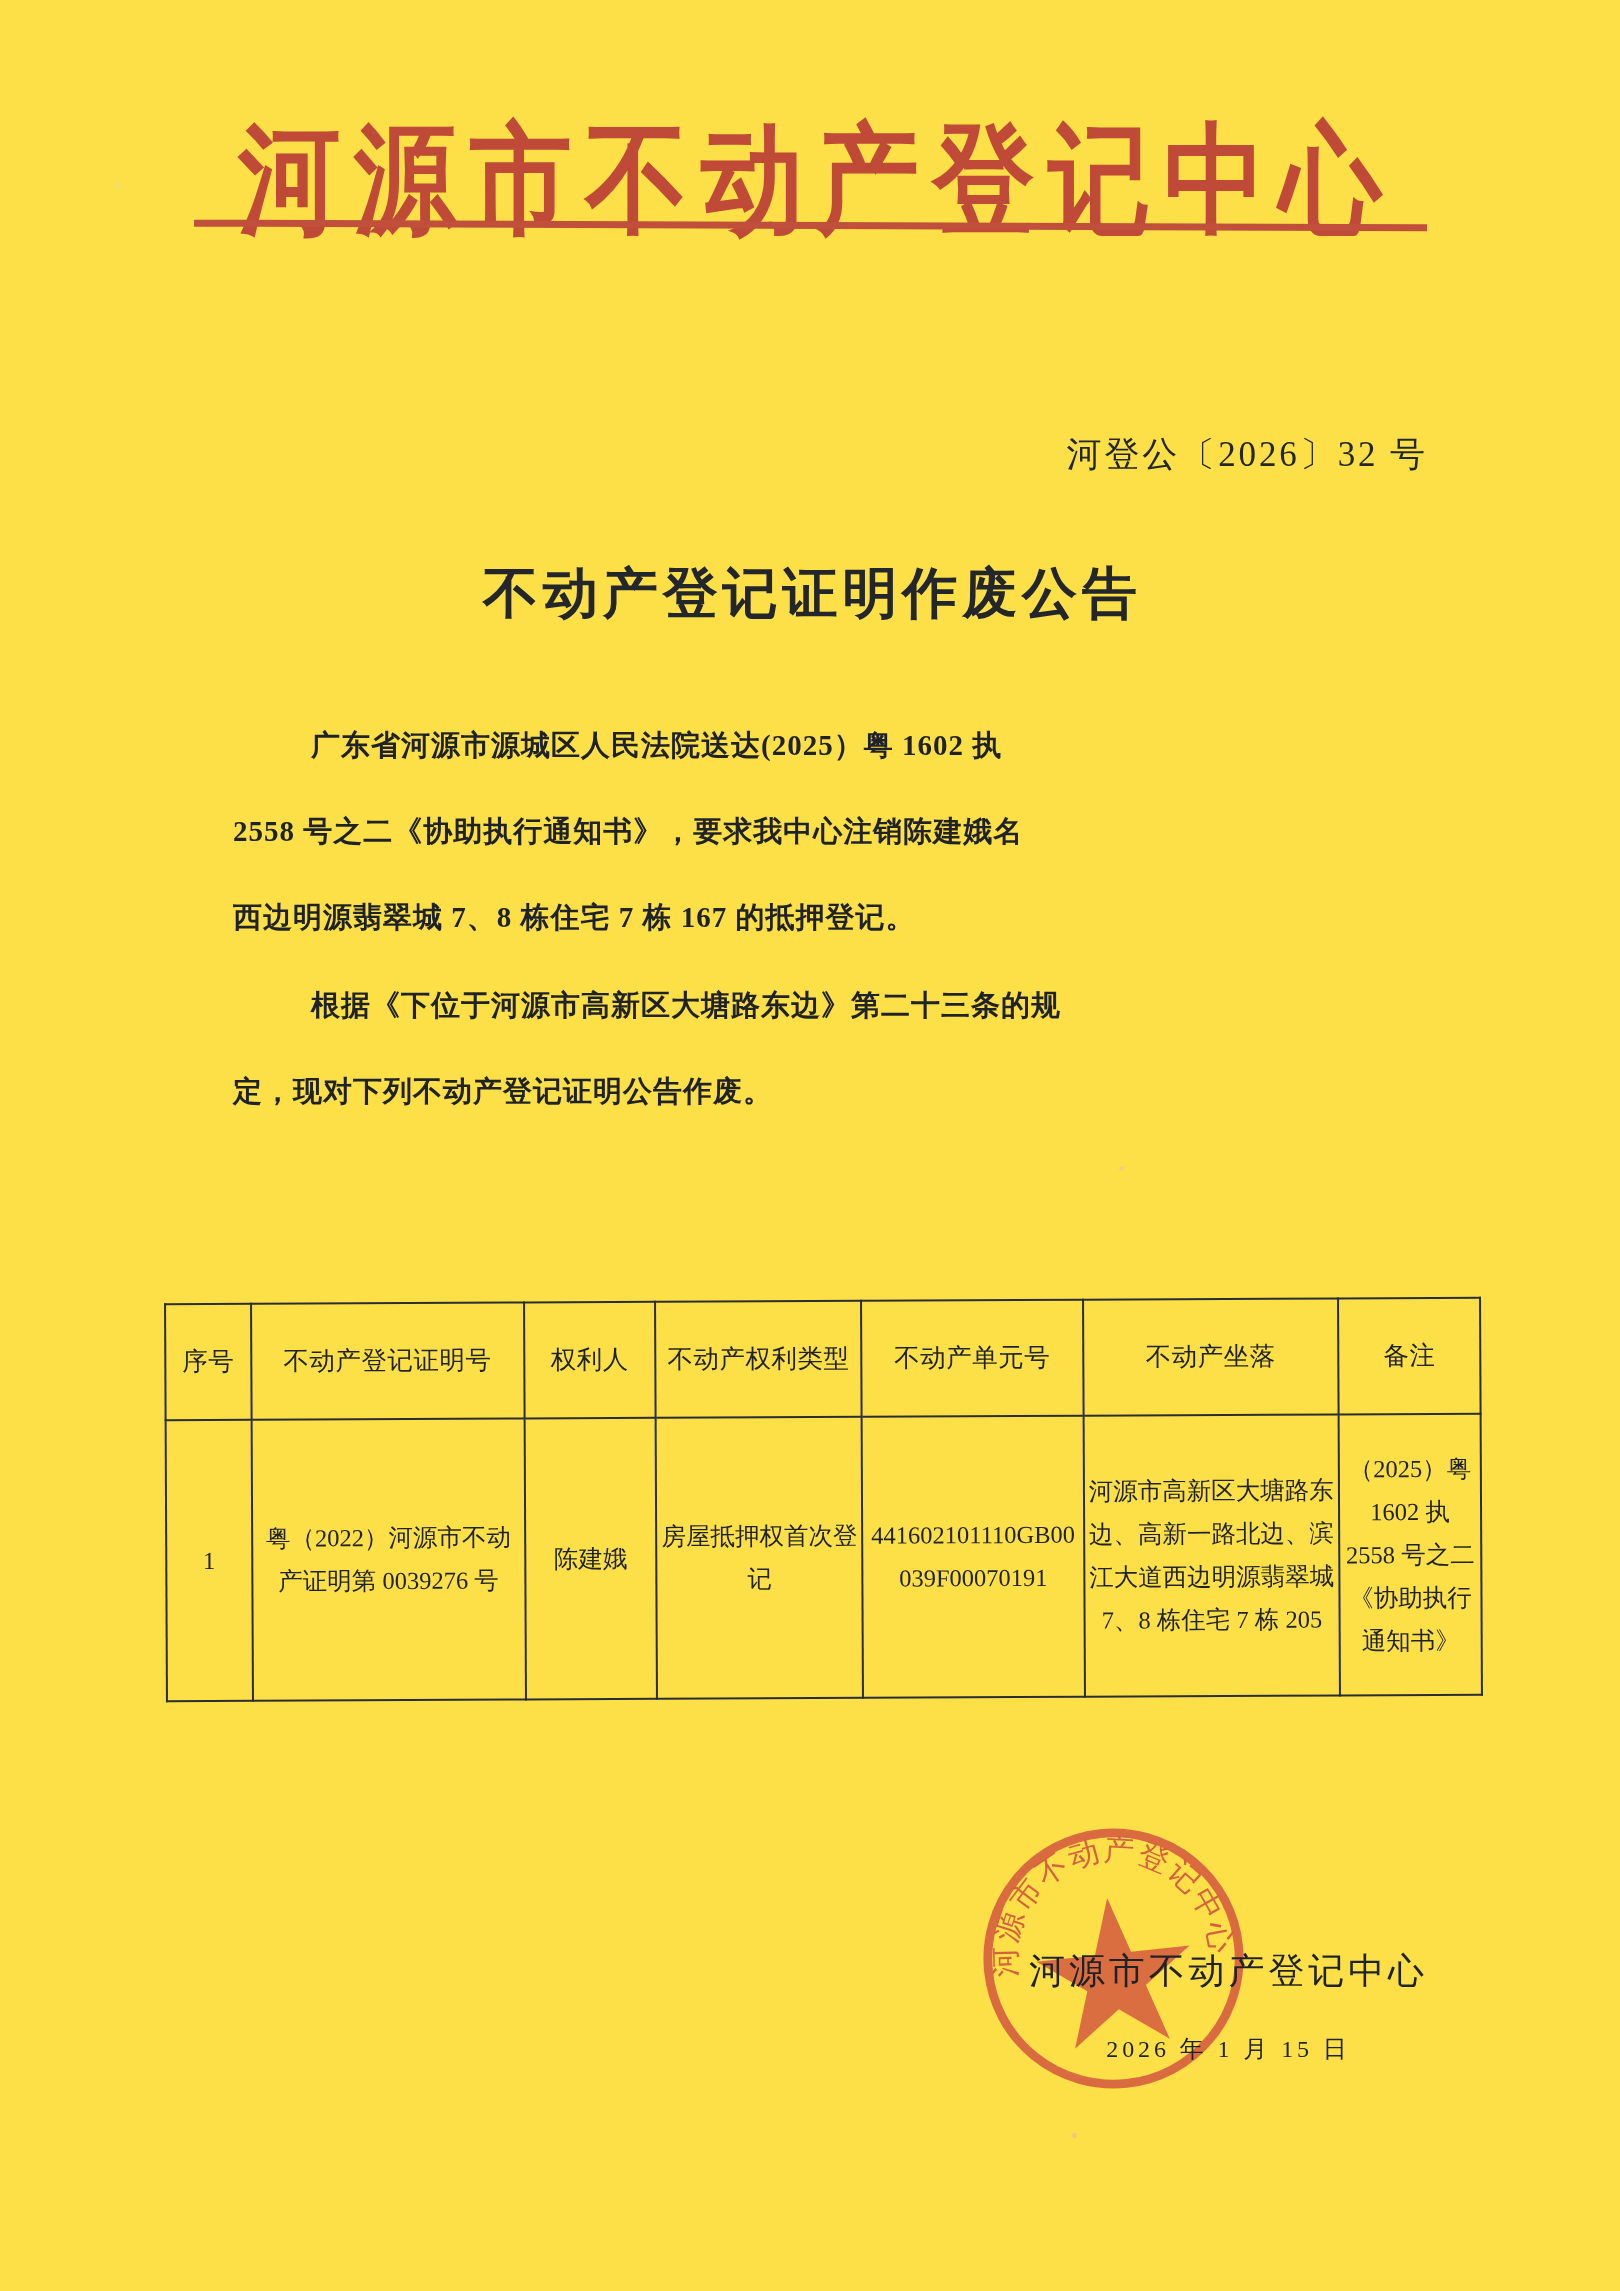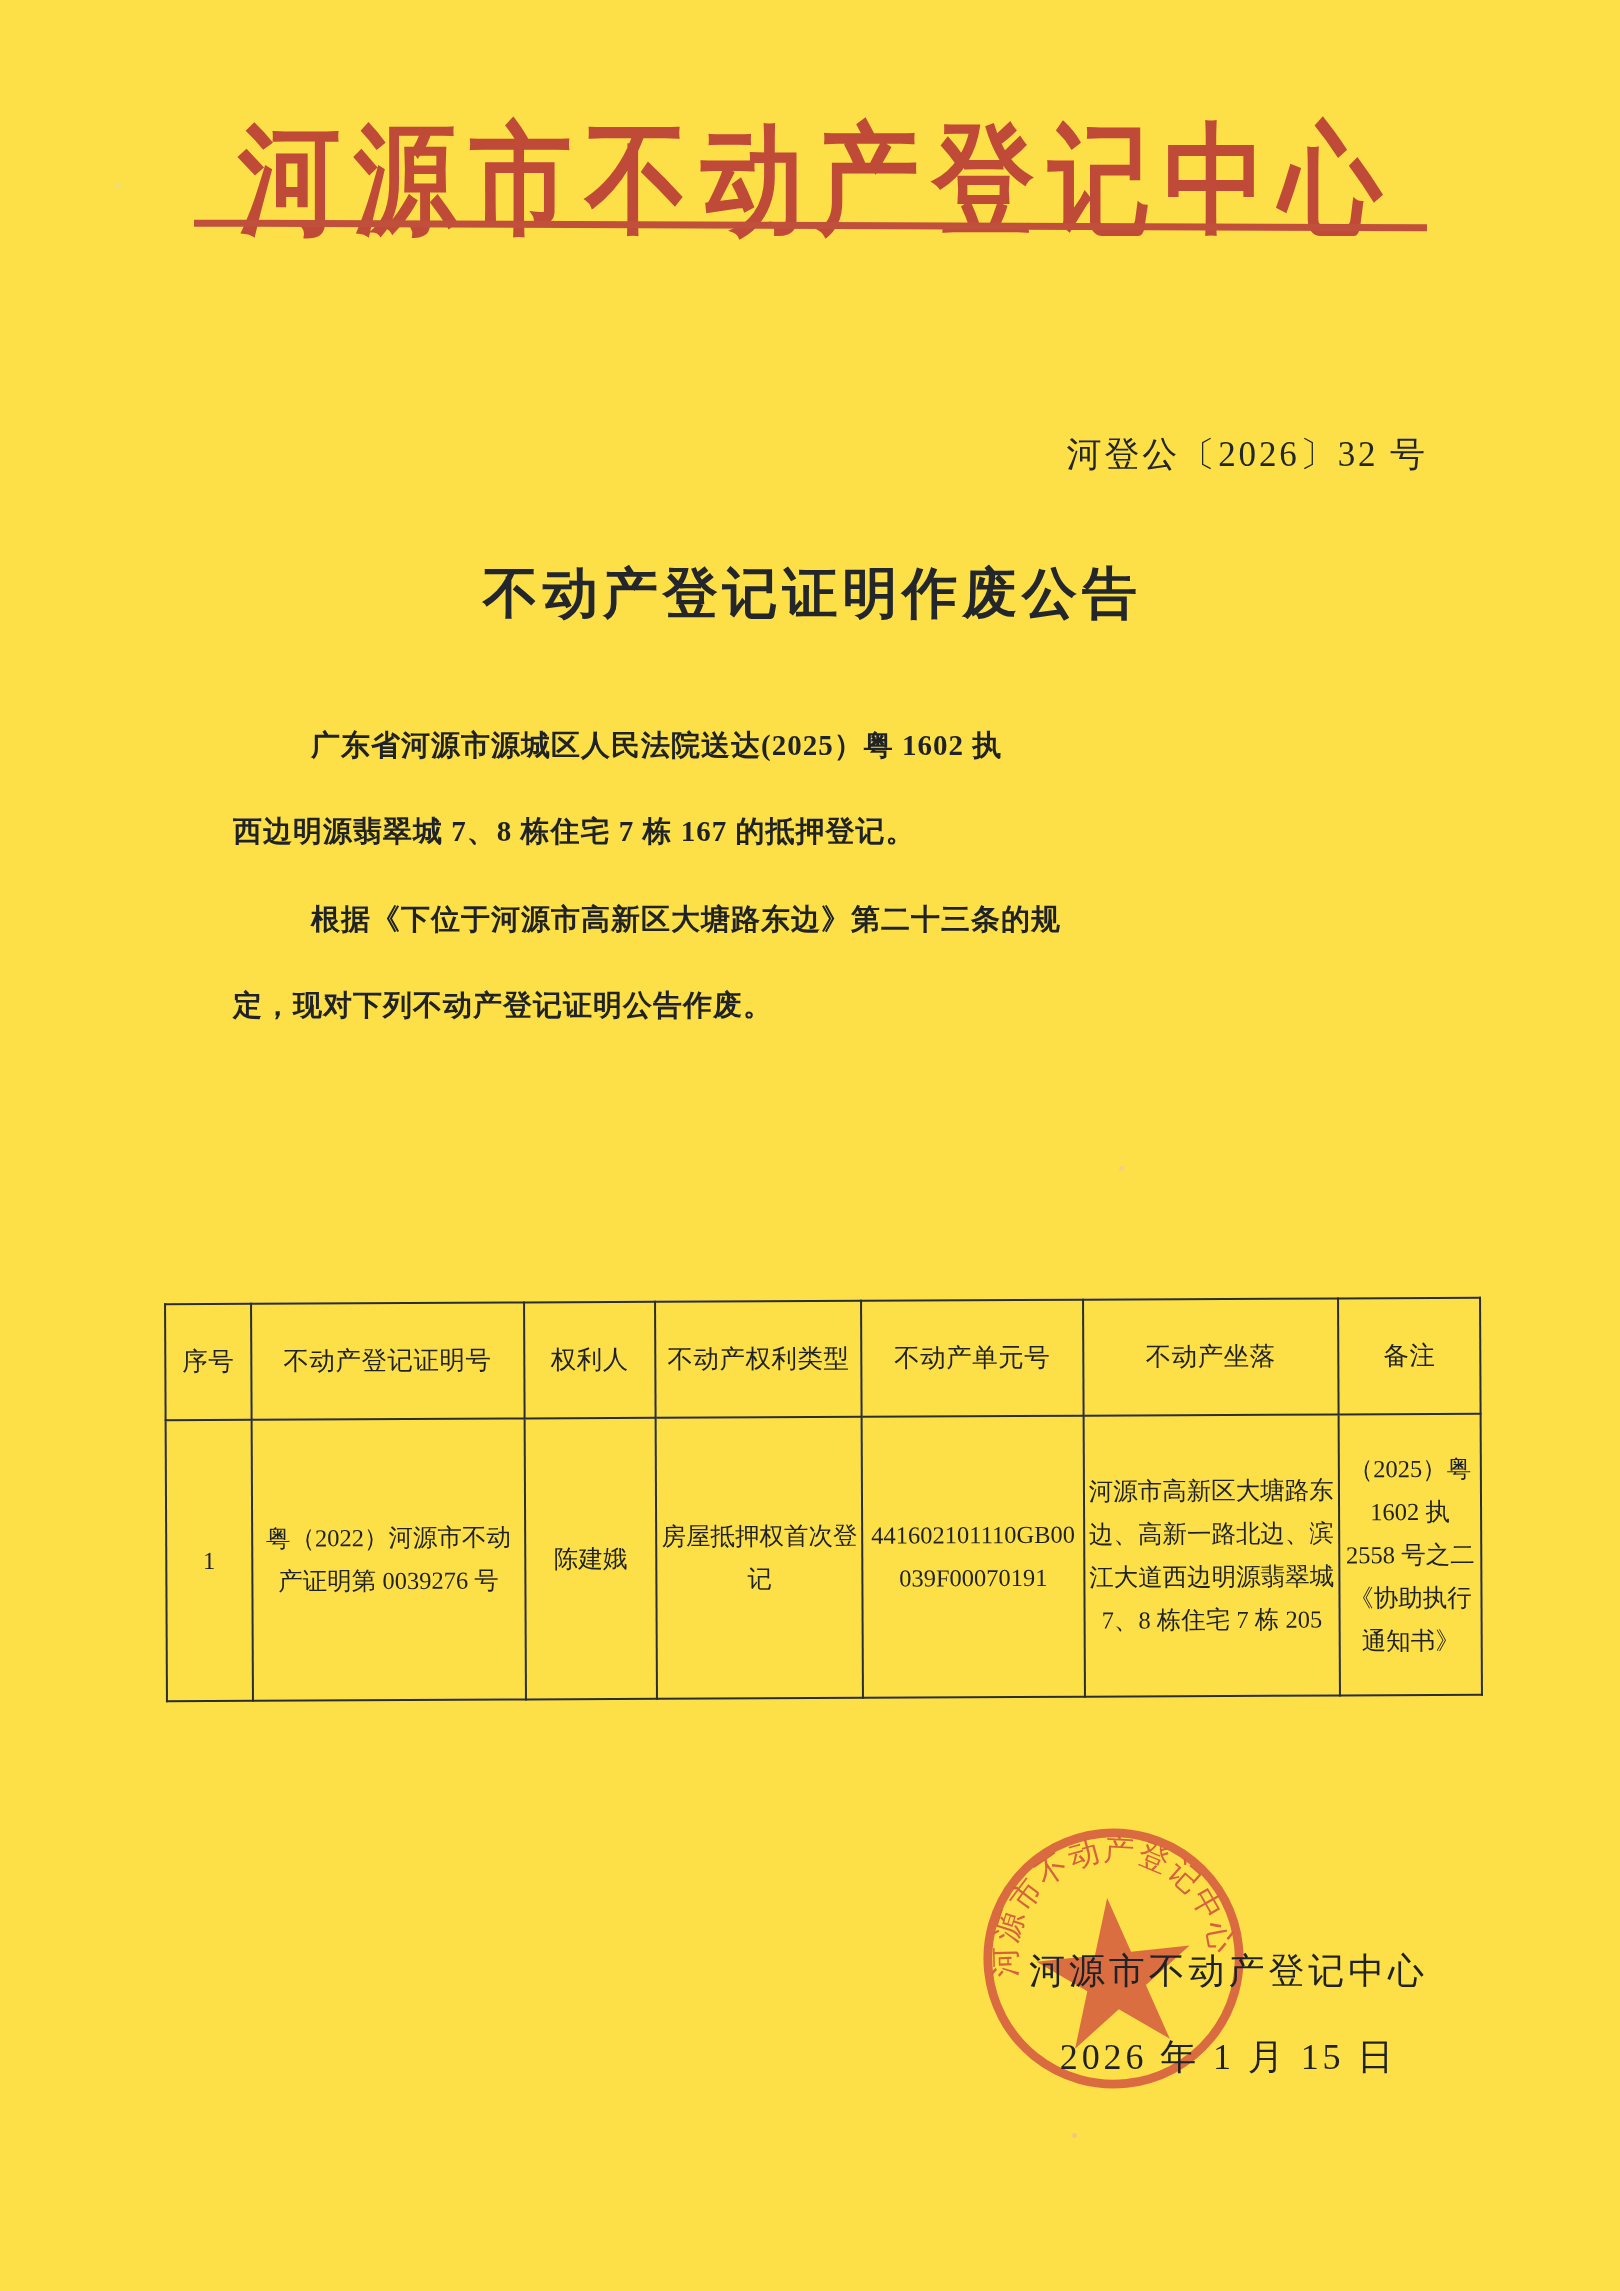--- a/index.html
+++ b/index.html
@@ -164,21 +164,21 @@
     z-index: 3;
   }
   .sig-org {
     font-size: 36px;
     letter-spacing: 3.9px;
     color: #1f2227;
     white-space: nowrap;
   }
   .sig-date {
     margin-top: 37px;
-    font-size: 36px;
+    font-size: 24px;
     letter-spacing: 3.9px;
     color: #1f2227;
     white-space: nowrap;
   }
 
   
   .seal {
     position: absolute;
     left: 980px;
     top: 1825px;
@@ -216,20 +216,21 @@
   </div>
   <div class="letterhead-rule"></div>
 
   <div class="doc-number">河登公〔2026〕32 号</div>
 
   <div class="doc-title">不动产登记证明作废公告</div>
 
   <div class="body-text">
     <p class="para">
       <span class="ln indent">广东省河源市源城区人民法院送达(2025）粤 1602 执</span>
+      <span class="ln">2558 号之二《协助执行通知书》，要求我中心注销陈建娥名</span>
       <span class="ln">西边明源翡翠城 7、8 栋住宅 7 栋 167 的抵押登记。</span>
     </p>
     <p class="para">
       <span class="ln indent">根据《下位于河源市高新区大塘路东边》第二十三条的规</span>
       <span class="ln">定，现对下列不动产登记证明公告作废。</span>
     </p>
   </div>
 
   <div class="tbl-wrap">
     <table class="reg">

